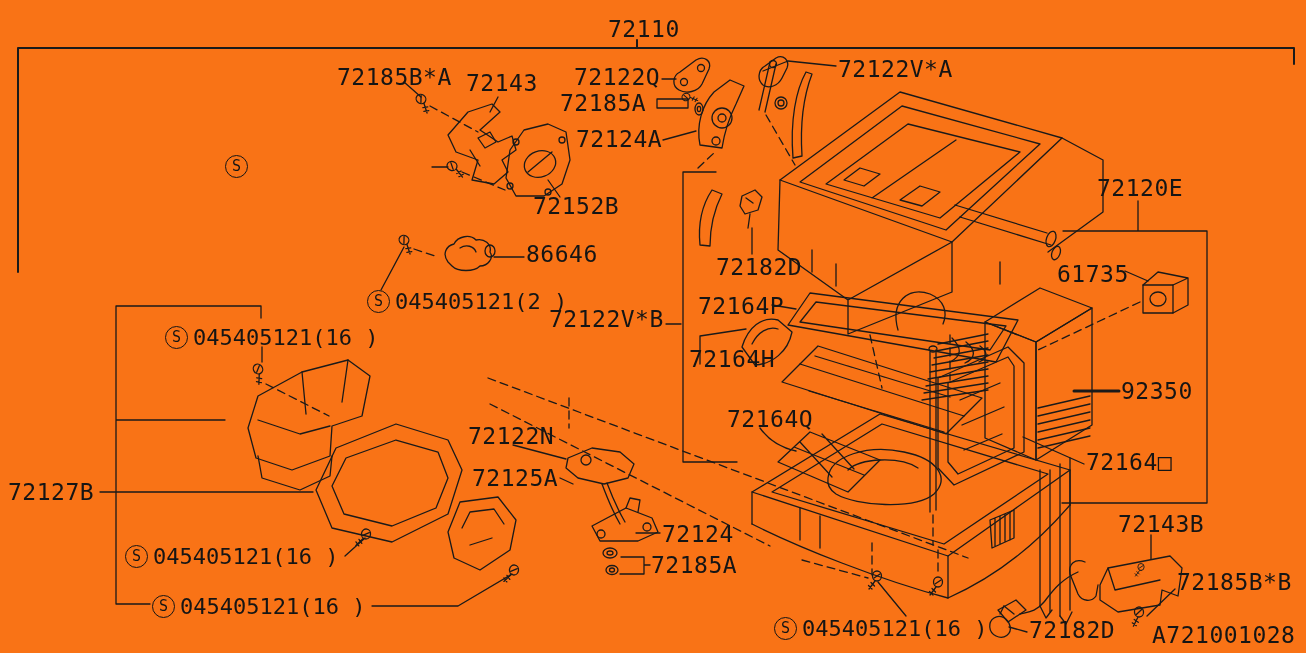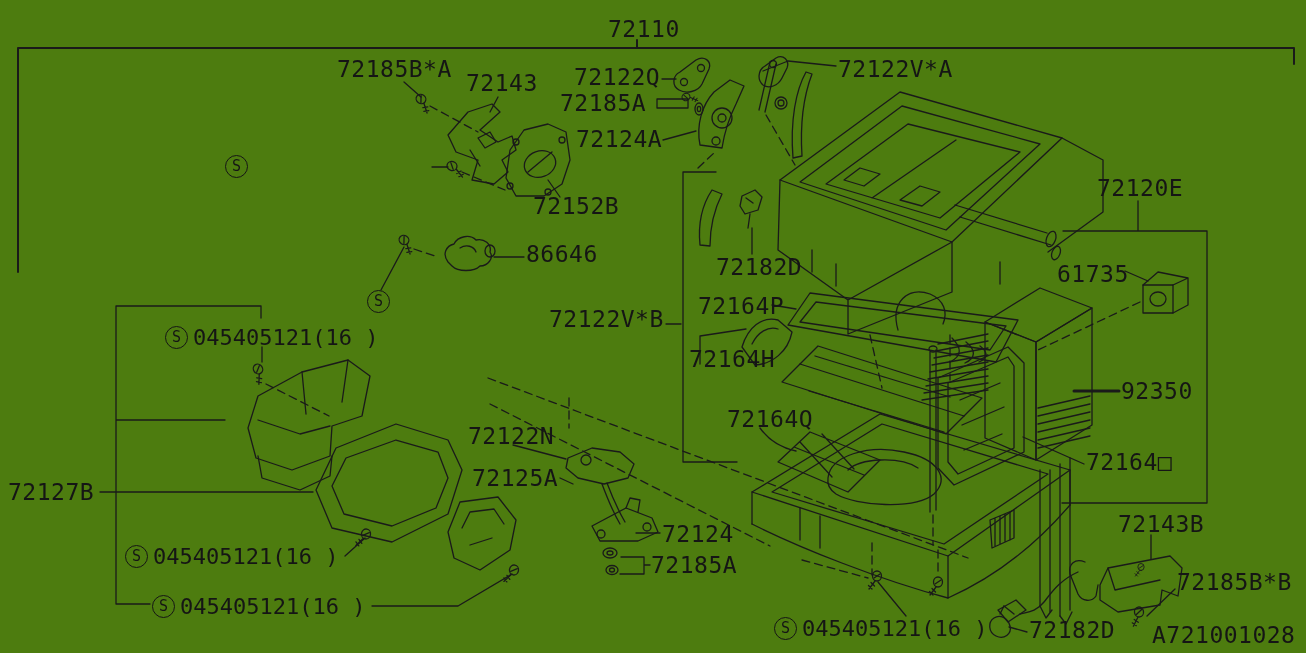--- a/index.html
+++ b/index.html
@@ -1,16 +1,16 @@
 <!DOCTYPE html>
 <html><head>
 <meta charset="utf-8">
 <style>
   html,body{margin:0;padding:0;background:#d8d8d8;}
-  .stage{position:relative;width:1306px;height:653px;background:#4d7c0f;overflow:hidden;
+  .stage{position:relative;width:1306px;height:653px;background:#f97316;overflow:hidden;
          font-family:"DejaVu Sans Mono","Liberation Mono",monospace;}
   .art{position:absolute;left:0;top:0;}
   .lbl{position:absolute;color:#151515;font-size:23px;letter-spacing:.5px;line-height:1;
        white-space:nowrap;display:flex;align-items:center;gap:5px;}
   .lbl.sm{font-size:22px;letter-spacing:0;}
   .sc{display:inline-flex;width:21px;height:21px;border:1.7px solid #151515;border-radius:50%;
       align-items:center;justify-content:center;font-size:15px;line-height:1;flex:0 0 auto;}
 </style>
 </head>
 <body>
@@ -249,33 +249,34 @@
     <use href="#scr" transform="translate(366,534) rotate(100)"></use>
     <use href="#scr" transform="translate(514,570) rotate(100)"></use>
     <use href="#scr" transform="translate(877,576) rotate(90)"></use>
     <use href="#scr" transform="translate(938,582) rotate(90)"></use>
     <use href="#scr" transform="translate(1141,567) rotate(90) scale(0.7)"></use>
     <use href="#scr" transform="translate(1139,612) rotate(80)"></use>
   </g>
 </svg>
 
 <div class="lbl" style="left:608px;top:18px">72110</div>
-<div class="lbl" style="left:337px;top:58px">72185B*A</div>
+<div class="lbl" style="left:337px;top:66px">72185B*A</div>
 <div class="lbl" style="left:466px;top:72px">72143</div>
 <div class="lbl" style="left:574px;top:66px">72122Q</div>
 <div class="lbl" style="left:560px;top:92px">72185A</div>
 <div class="lbl" style="left:838px;top:58px">72122V*A</div>
 <div class="lbl" style="left:576px;top:128px">72124A</div>
 <div class="lbl sm" style="left:225px;top:155px">
   <span class="sc">S</span>
 </div>
 <div class="lbl" style="left:533px;top:195px">72152B</div>
 <div class="lbl" style="left:526px;top:243px">86646</div>
 <div class="lbl sm" style="left:367px;top:290px">
   <span class="sc">S</span>
+  <span>045405121(2 )</span>
 </div>
 <div class="lbl" style="left:549px;top:308px">72122V*B</div>
 <div class="lbl" style="left:1097px;top:177px">72120E</div>
 <div class="lbl" style="left:716px;top:256px">72182D</div>
 <div class="lbl" style="left:698px;top:295px">72164P</div>
 <div class="lbl" style="left:1057px;top:263px">61735</div>
 <div class="lbl sm" style="left:165px;top:326px">
   <span class="sc">S</span>
   <span>045405121(16 )</span>
 </div>

